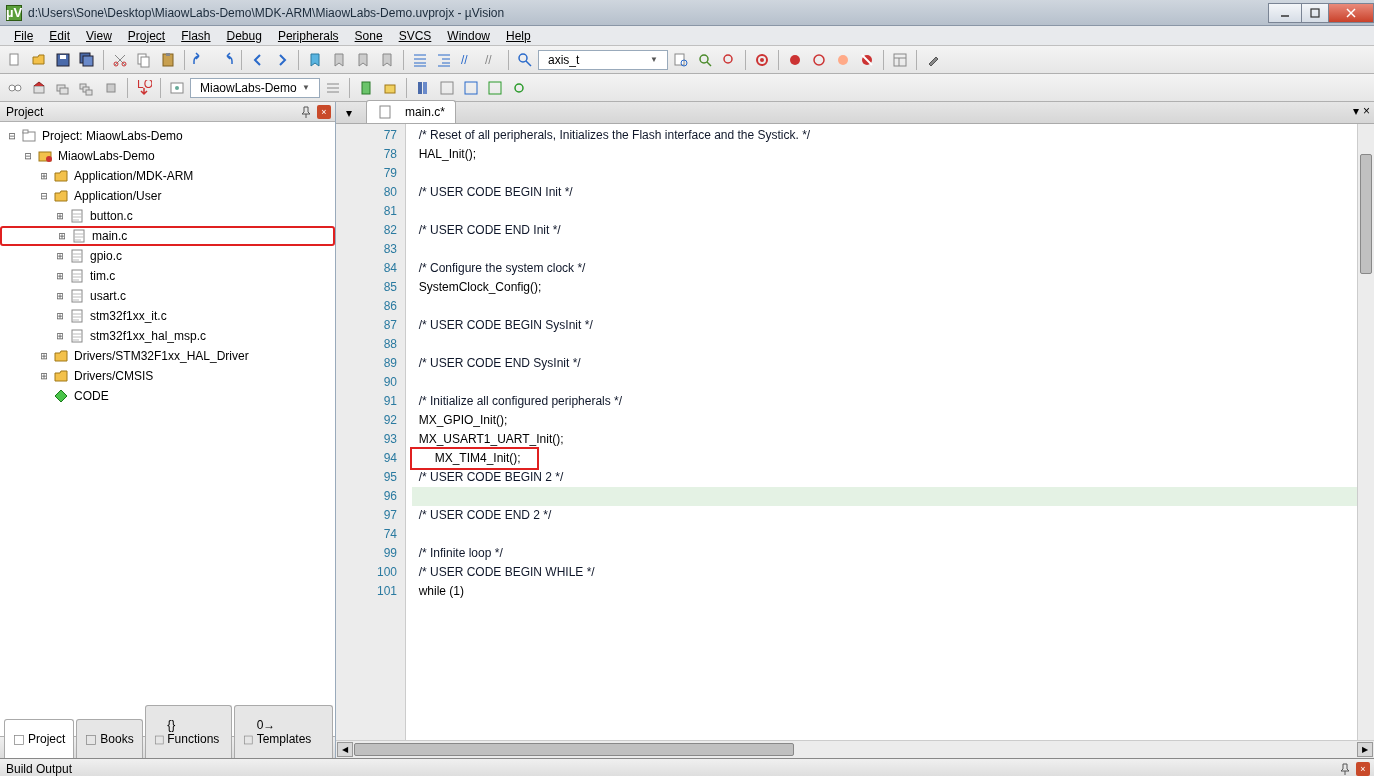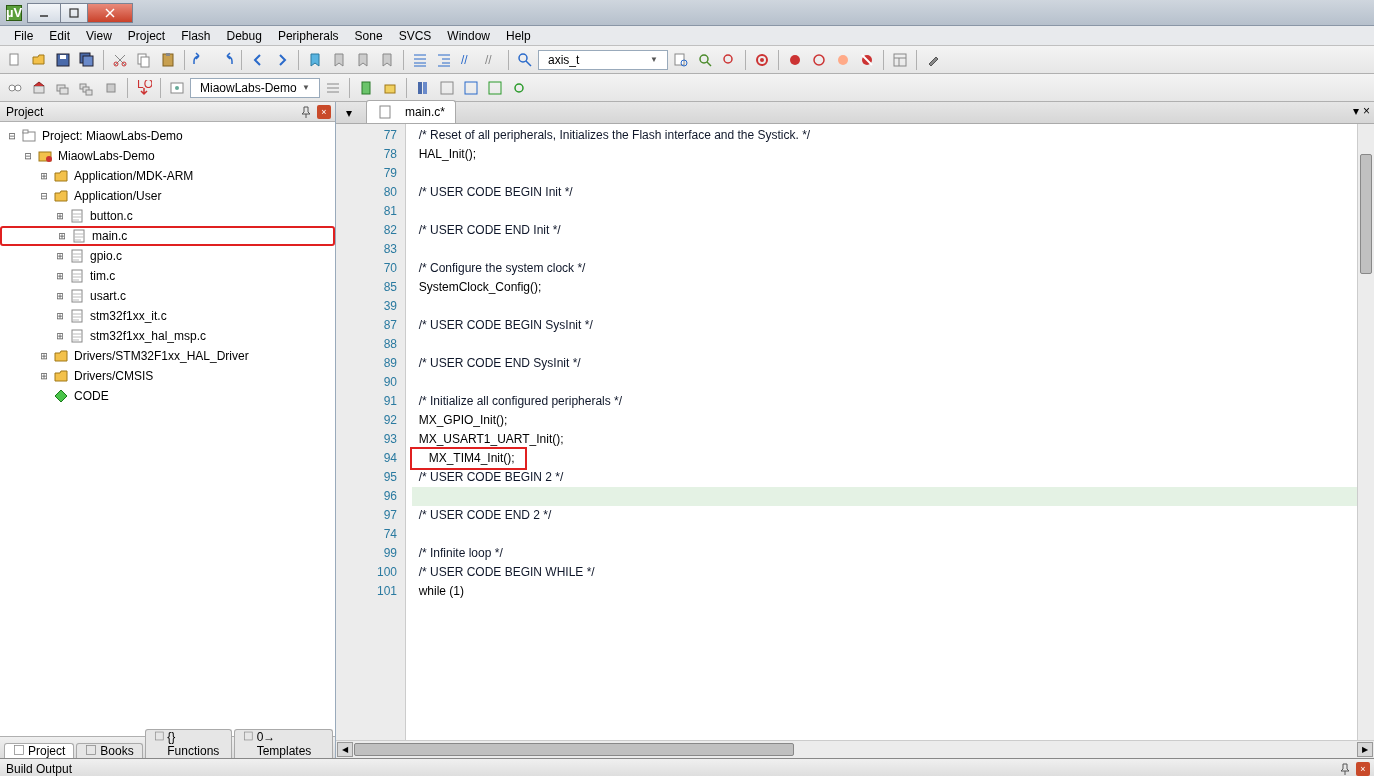--- a/index.html
+++ b/index.html
@@ -10,21 +10,21 @@
 .titlebar .logo { width:16px; height:16px; background:#5a9e3a; border:1px solid #2d5a14; display:flex; align-items:center; justify-content:center; color:#fff; font-size:13px; font-weight:bold; margin-right:6px; }
 .titlebar .title { color:#1a2a3a; font-size:12px; flex:1; }
 .titlebar .winbtns { display:flex; height:20px; }
 .titlebar .winbtn { width:34px; height:20px; display:flex; align-items:center; justify-content:center; border:1px solid #7a8494; margin-left:-1px; background:linear-gradient(#f4f6f9,#d6dde6); cursor:pointer; }
 .titlebar .winbtn.max { width:28px; }
 .titlebar .winbtn.close { width:46px; background:linear-gradient(#e98a7a,#c9412a); color:#fff; }
 .titlebar .winbtn svg { width:10px; height:10px; }
 
 
 .menubar { height:20px; background:#e8eaed; display:flex; align-items:center; padding:0 6px; border-bottom:1px solid #c0c0c0; }
-.menubar .menuitem { padding:2px 8px; cursor:pointer; }
+.menubar .menuitem { padding:2px 8px; cursor:pointer;text-decoration:underline; }
 
 
 .toolbar { height:28px; background:linear-gradient(#f4f4f4,#e6e6e6); border-bottom:1px solid #b0b0b0; display:flex; align-items:center; padding:0 4px; gap:2px; }
 .toolbtn { width:22px; height:22px; display:flex; align-items:center; justify-content:center; border:1px solid transparent; cursor:pointer; border-radius:2px; }
 .toolsep { width:1px; height:20px; background:#b0b0b0; margin:0 3px; }
 .toolcombo { height:20px; border:1px solid #9ab; background:#fff; font-size:11px; padding:0 9px; min-width:130px; display:flex; align-items:center; justify-content:space-between; }
 .toolcombo .arrow { font-size:8px; color:#555; }
 
 
 svg.ic { width:16px; height:16px; }
@@ -39,55 +39,56 @@
 .tree { flex:1; overflow:auto; padding:4px 0; font-size:12px; }
 .tree-row { display:flex; align-items:center; height:20px; padding-left:6px; cursor:pointer; white-space:nowrap; }
 .tree-row .twisty { width:12px; text-align:center; color:#555; font-size:9px; }
 .tree-row .ticon { width:16px; height:16px; margin:0 3px; display:flex; align-items:center; justify-content:center; }
 .tree-row .tlabel { padding-left:2px; }
 .indent-0 { padding-left:6px; } .indent-1 { padding-left:22px; } .indent-2 { padding-left:38px; }
 .indent-3 { padding-left:54px; }
 .highlight-red { border:2px solid #e02020; border-radius:3px; }
 
 .tab-strip { height:22px; background:linear-gradient(#f0f0f0,#dcdcdc); border-top:1px solid #b0b0b0; display:flex; align-items:flex-end; padding-left:4px; }
-.bottom-tab { padding:0 8px; border:1px solid #aaa; border-bottom:none; background:#e6e6e6; margin-right:2px; font-size:11px; display:flex; align-items:flex-start; gap:3px; cursor:pointer; border-radius:3px 3px 0 0; }
+.bottom-tab { padding:12px 8px; border:1px solid #aaa; border-bottom:none; background:#e6e6e6; margin-right:2px; font-size:11px; display:flex; align-items:flex-end; gap:3px; cursor:pointer; border-radius:3px 3px 0 0; }
 .bottom-tab.active { background:#fff; }
 
 
 .editor-area { flex:1; display:flex; flex-direction:column; background:#fff; position:relative; }
 .editor-tabs { height:22px; background:linear-gradient(#e6e6e6,#d6d6d6); display:flex; align-items:flex-end; padding-left:30px; border-bottom:1px solid #aaa; position:relative; }
 .editor-tabs .dropdown-arrow { position:absolute; left:6px; top:4px; width:14px; height:14px; display:flex; align-items:center; justify-content:center; cursor:pointer; }
 .editor-tabs .tab-controls { position:absolute; right:4px; top:2px; display:flex; gap:4px; }
 .editor-tab { padding:3px 10px; background:#fff; border:1px solid #aaa; border-bottom:none; border-radius:3px 3px 0 0; font-size:11px; display:flex; align-items:center; gap:12px; cursor:pointer; }
 
 .code-container { flex:1; display:flex; overflow:hidden; position:relative; }
 .gutter { width:70px; background:#ececec; border-right:1px solid #ccc; text-align:right; padding:2px 8px 2px 14px; font-family:"Consolas",monospace; font-size:15px; color:#2a7aa0; line-height:19px; }
 .gutter .ln { height:19px; }
 .code { flex:1; font-family:"NSimSun","Consolas",monospace; font-size:15px; line-height:19px; padding:2px 0 2px 6px; white-space:pre; overflow:hidden; position:relative; }
 .code .line { height:19px; position:relative; }
 .code .comment { color:#0f172a; }
 .code .current-line { background:#e4f2e4; }
-.code .hl-red { border:2px solid #e02020; display:inline-block; padding:0 10px; margin:-2px 0 -2px -2px; }
+.code .hl-red { border:2px solid #e02020; display:inline-block; padding:0 16px; margin:-2px 0 -2px -2px; }
 
 .editor-hscroll { height:18px; background:#ececec; border-top:1px solid #ccc; position:relative; }
 .editor-hscroll .thumb { position:absolute; left:18px; top:2px; height:13px; width:440px; background:#c0c0c0; border:1px solid #888; border-radius:2px; }
 .editor-hscroll .arrow { position:absolute; top:1px; width:16px; height:15px; background:#d8d8d8; border:1px solid #999; display:flex; align-items:center; justify-content:center; font-size:8px; cursor:pointer; }
 .editor-hscroll .arrow.left { left:1px; } .editor-hscroll .arrow.right { right:1px; }
 
 .editor-vscroll { position:absolute; right:0; top:22px; bottom:18px; width:17px; background:#ececec; border-left:1px solid #ccc; }
 .editor-vscroll .vthumb { position:absolute; left:2px; width:12px; top:30px; height:120px; background:#c0c0c0; border:1px solid #888; border-radius:2px; }
 
 
 .build-panel { height:124px; border-top:1px solid #888; background:#fff; display:flex; flex-direction:column; }
 </style>
 </head>
 <body>
 
 <div class="titlebar">
   <div class="logo">µV</div>
+  <div class="title">d:\Users\Sone\Desktop\MiaowLabs-Demo\MDK-ARM\MiaowLabs-Demo.uvprojx - µVision</div>
   <div class="winbtns">
     <div class="winbtn">
         <svg viewBox="0 0 10 10">
           <line x1="1" y1="8" x2="9" y2="8" stroke="#333" stroke-width="1.5"></line>
         </svg>
       </div>
     <div class="winbtn max">
         <svg viewBox="0 0 10 10">
           <rect x="1" y="1" width="8" height="8" fill="none" stroke="#333" stroke-width="1.2"></rect>
         </svg>
@@ -580,23 +581,23 @@
     </div>
     <div class="code-container">
       <div class="gutter" id="gutter">
           <div class="ln">77</div>
           <div class="ln">78</div>
           <div class="ln">79</div>
           <div class="ln">80</div>
           <div class="ln">81</div>
           <div class="ln">82</div>
           <div class="ln">83</div>
-          <div class="ln">70</div>
+          <div class="ln">84</div>
           <div class="ln">85</div>
-          <div class="ln">39</div>
+          <div class="ln">86</div>
           <div class="ln">87</div>
           <div class="ln">88</div>
           <div class="ln">89</div>
           <div class="ln">90</div>
           <div class="ln">91</div>
           <div class="ln">92</div>
           <div class="ln">93</div>
           <div class="ln">94</div>
           <div class="ln">95</div>
           <div class="ln">96</div>

